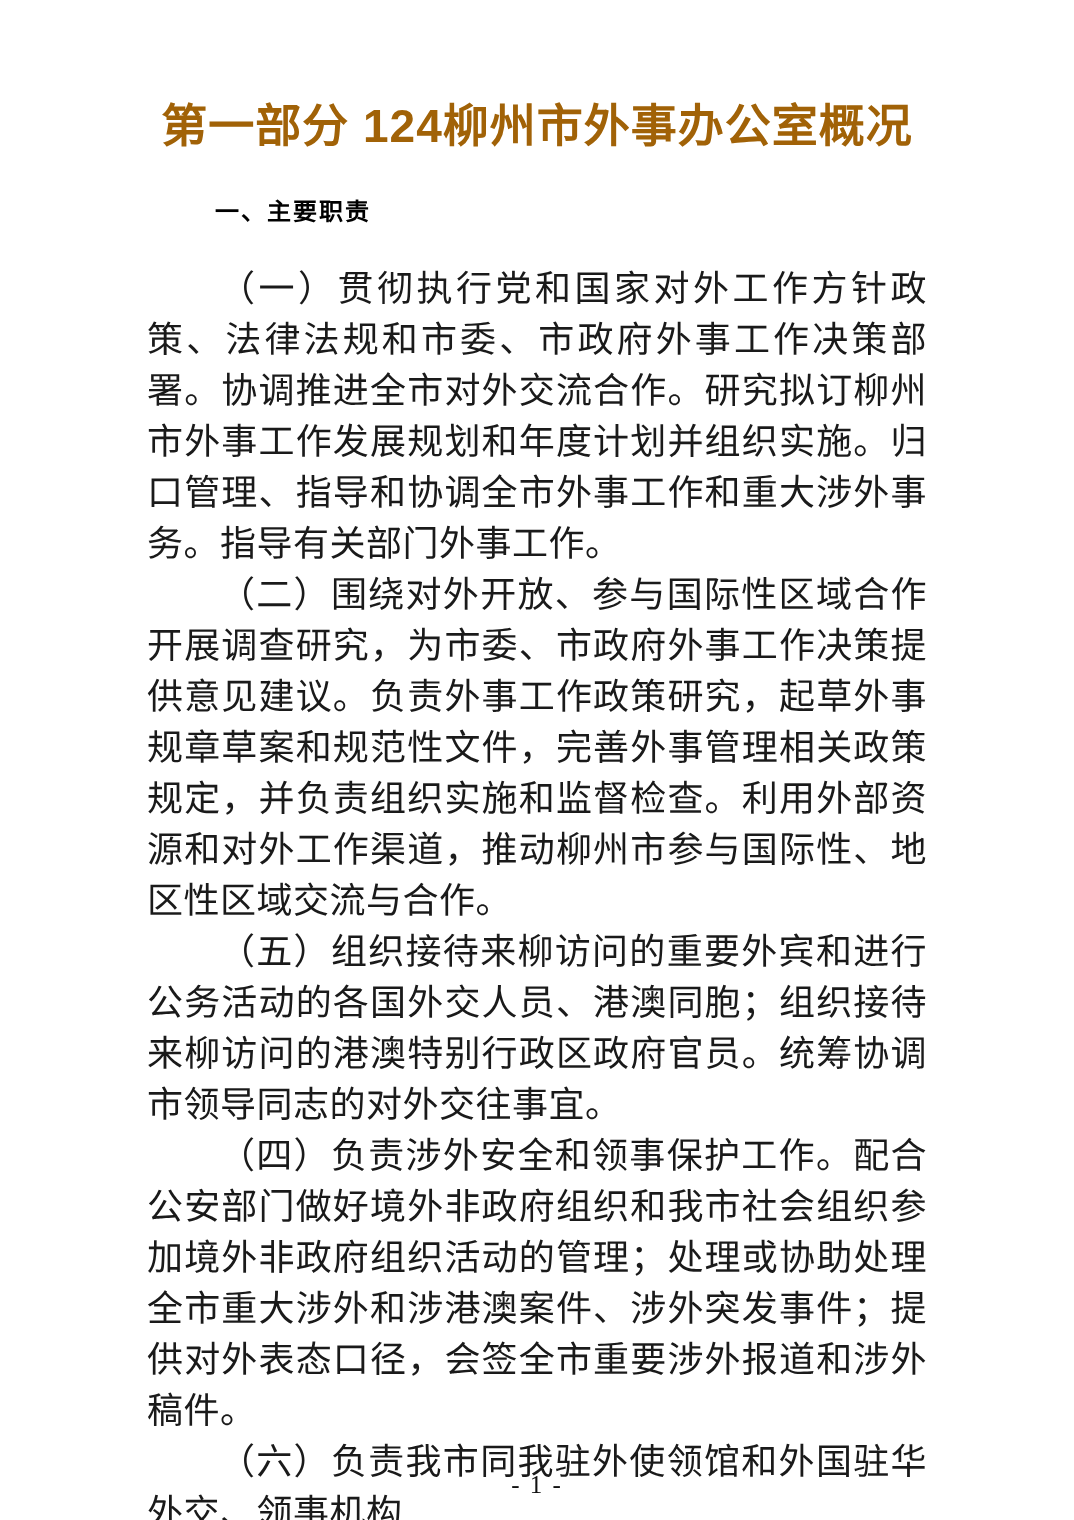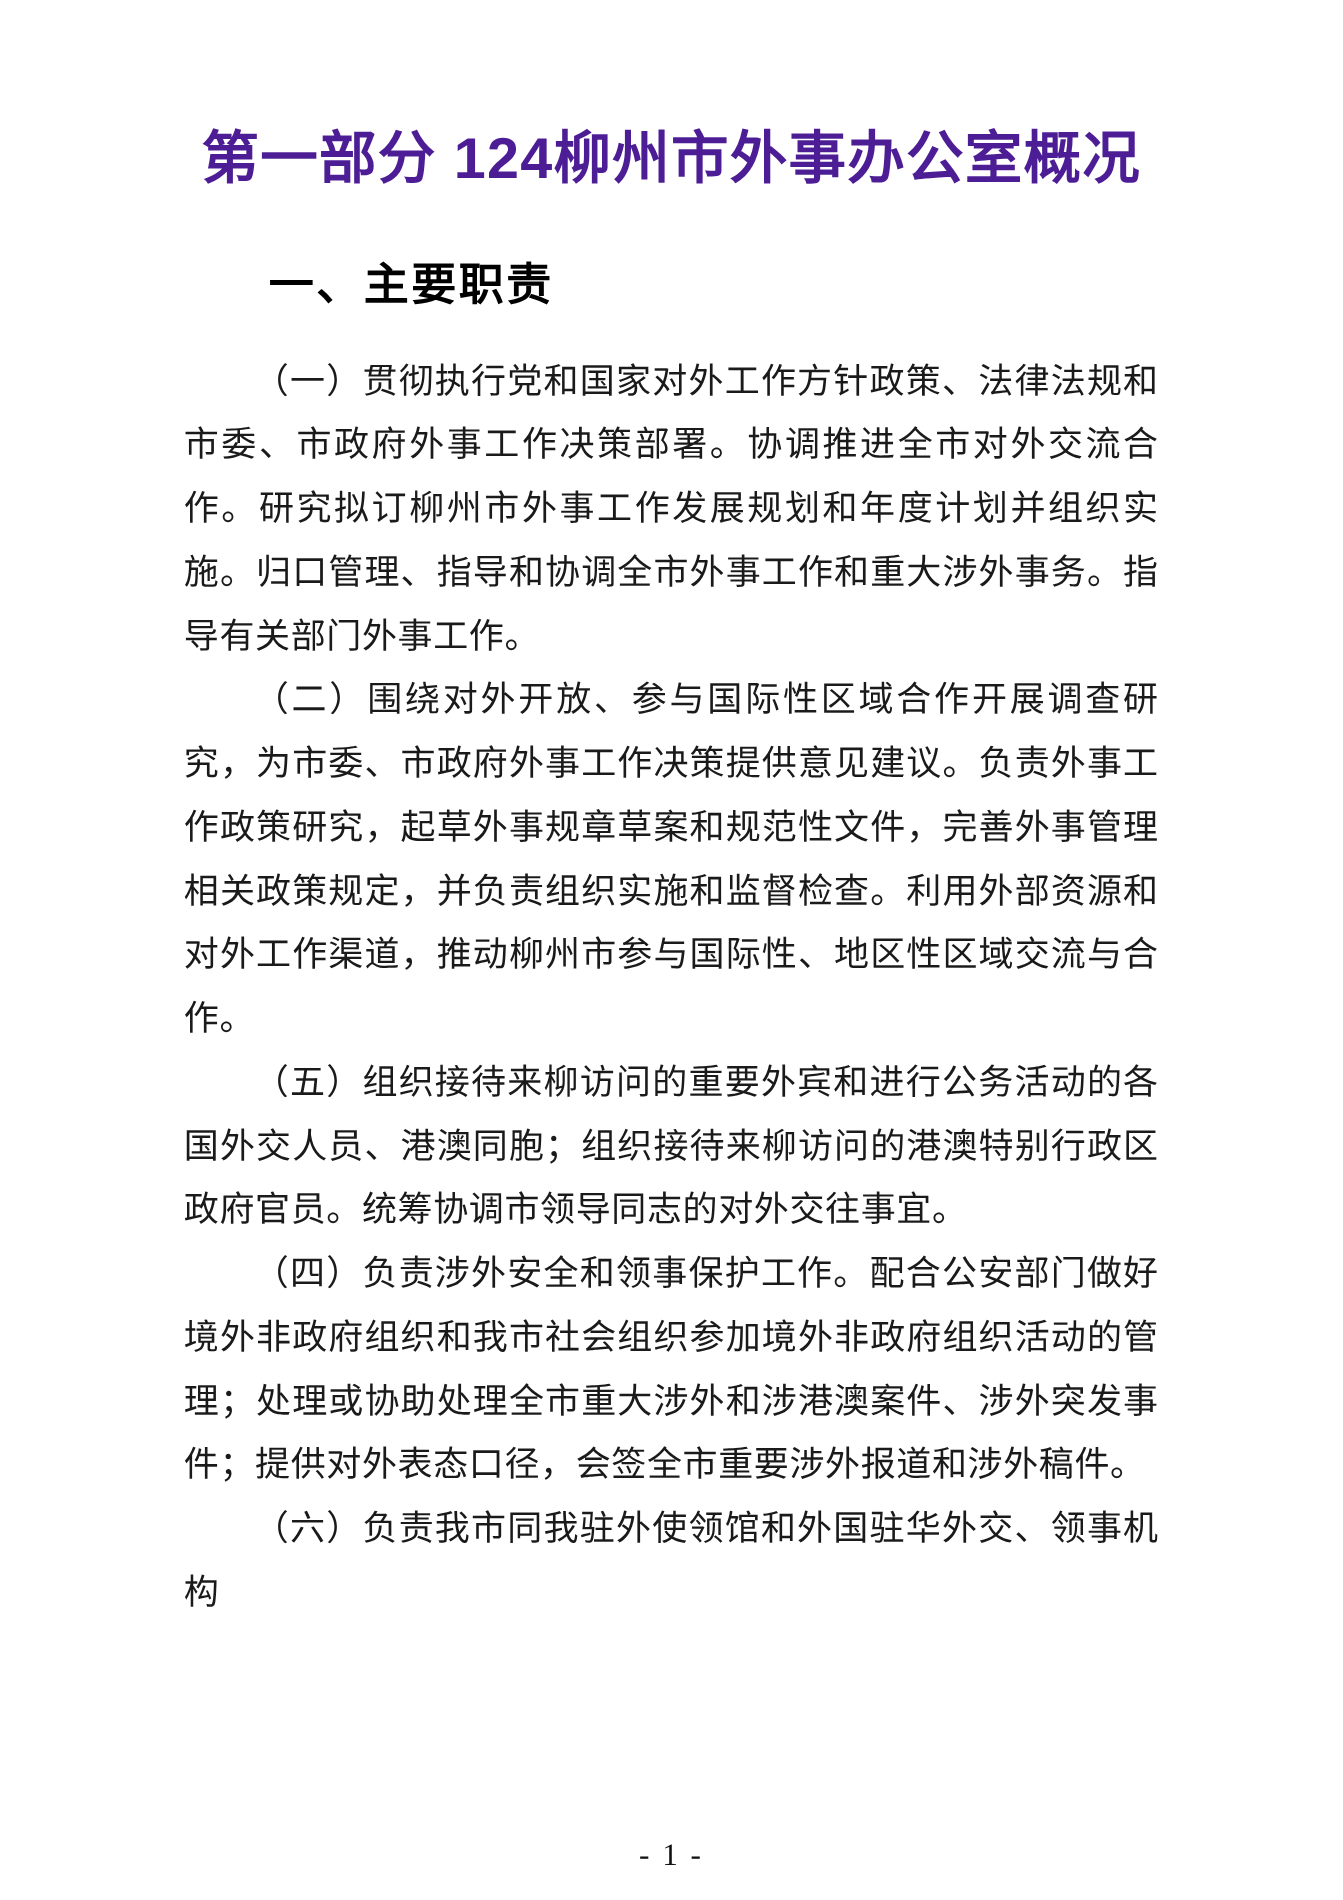--- a/index.html
+++ b/index.html
@@ -22,41 +22,41 @@
     color: #1a1a1a;
   }
   .doc-title {
     margin: 0;
     padding-top: 98px;
     font-family: "Liberation Sans", "DejaVu Sans", sans-serif;
     font-weight: bold;
     font-size: 46px;
     line-height: 56px;
     text-align: center;
-    color: #4c1d95;
+    color: #a16207;
     letter-spacing: 1px;
     white-space: nowrap;
   }
   .section-heading {
-    margin: 56px 0 0 0;
+    margin: 40px 0 0 0;
     font-family: "Liberation Sans", "DejaVu Sans", sans-serif;
     font-weight: bold;
-    font-size: 36px;
+    font-size: 24px;
     line-height: 36px;
     color: #000000;
     text-indent: 68px;
     letter-spacing: 2px;
   }
   .body-text {
     margin-top: 34px;
   }
   .body-text p {
     margin: 0;
     font-family: "Liberation Serif", "DejaVu Serif", serif;
-    font-size: 28px;
+    font-size: 36px;
     line-height: 51px;
     text-align: justify;
     text-indent: 2em;
     color: #1a1a1a;
     letter-spacing: 0.5px;
   }
   .page-number {
     position: absolute;
     left: 0;
     top: 1470px;

